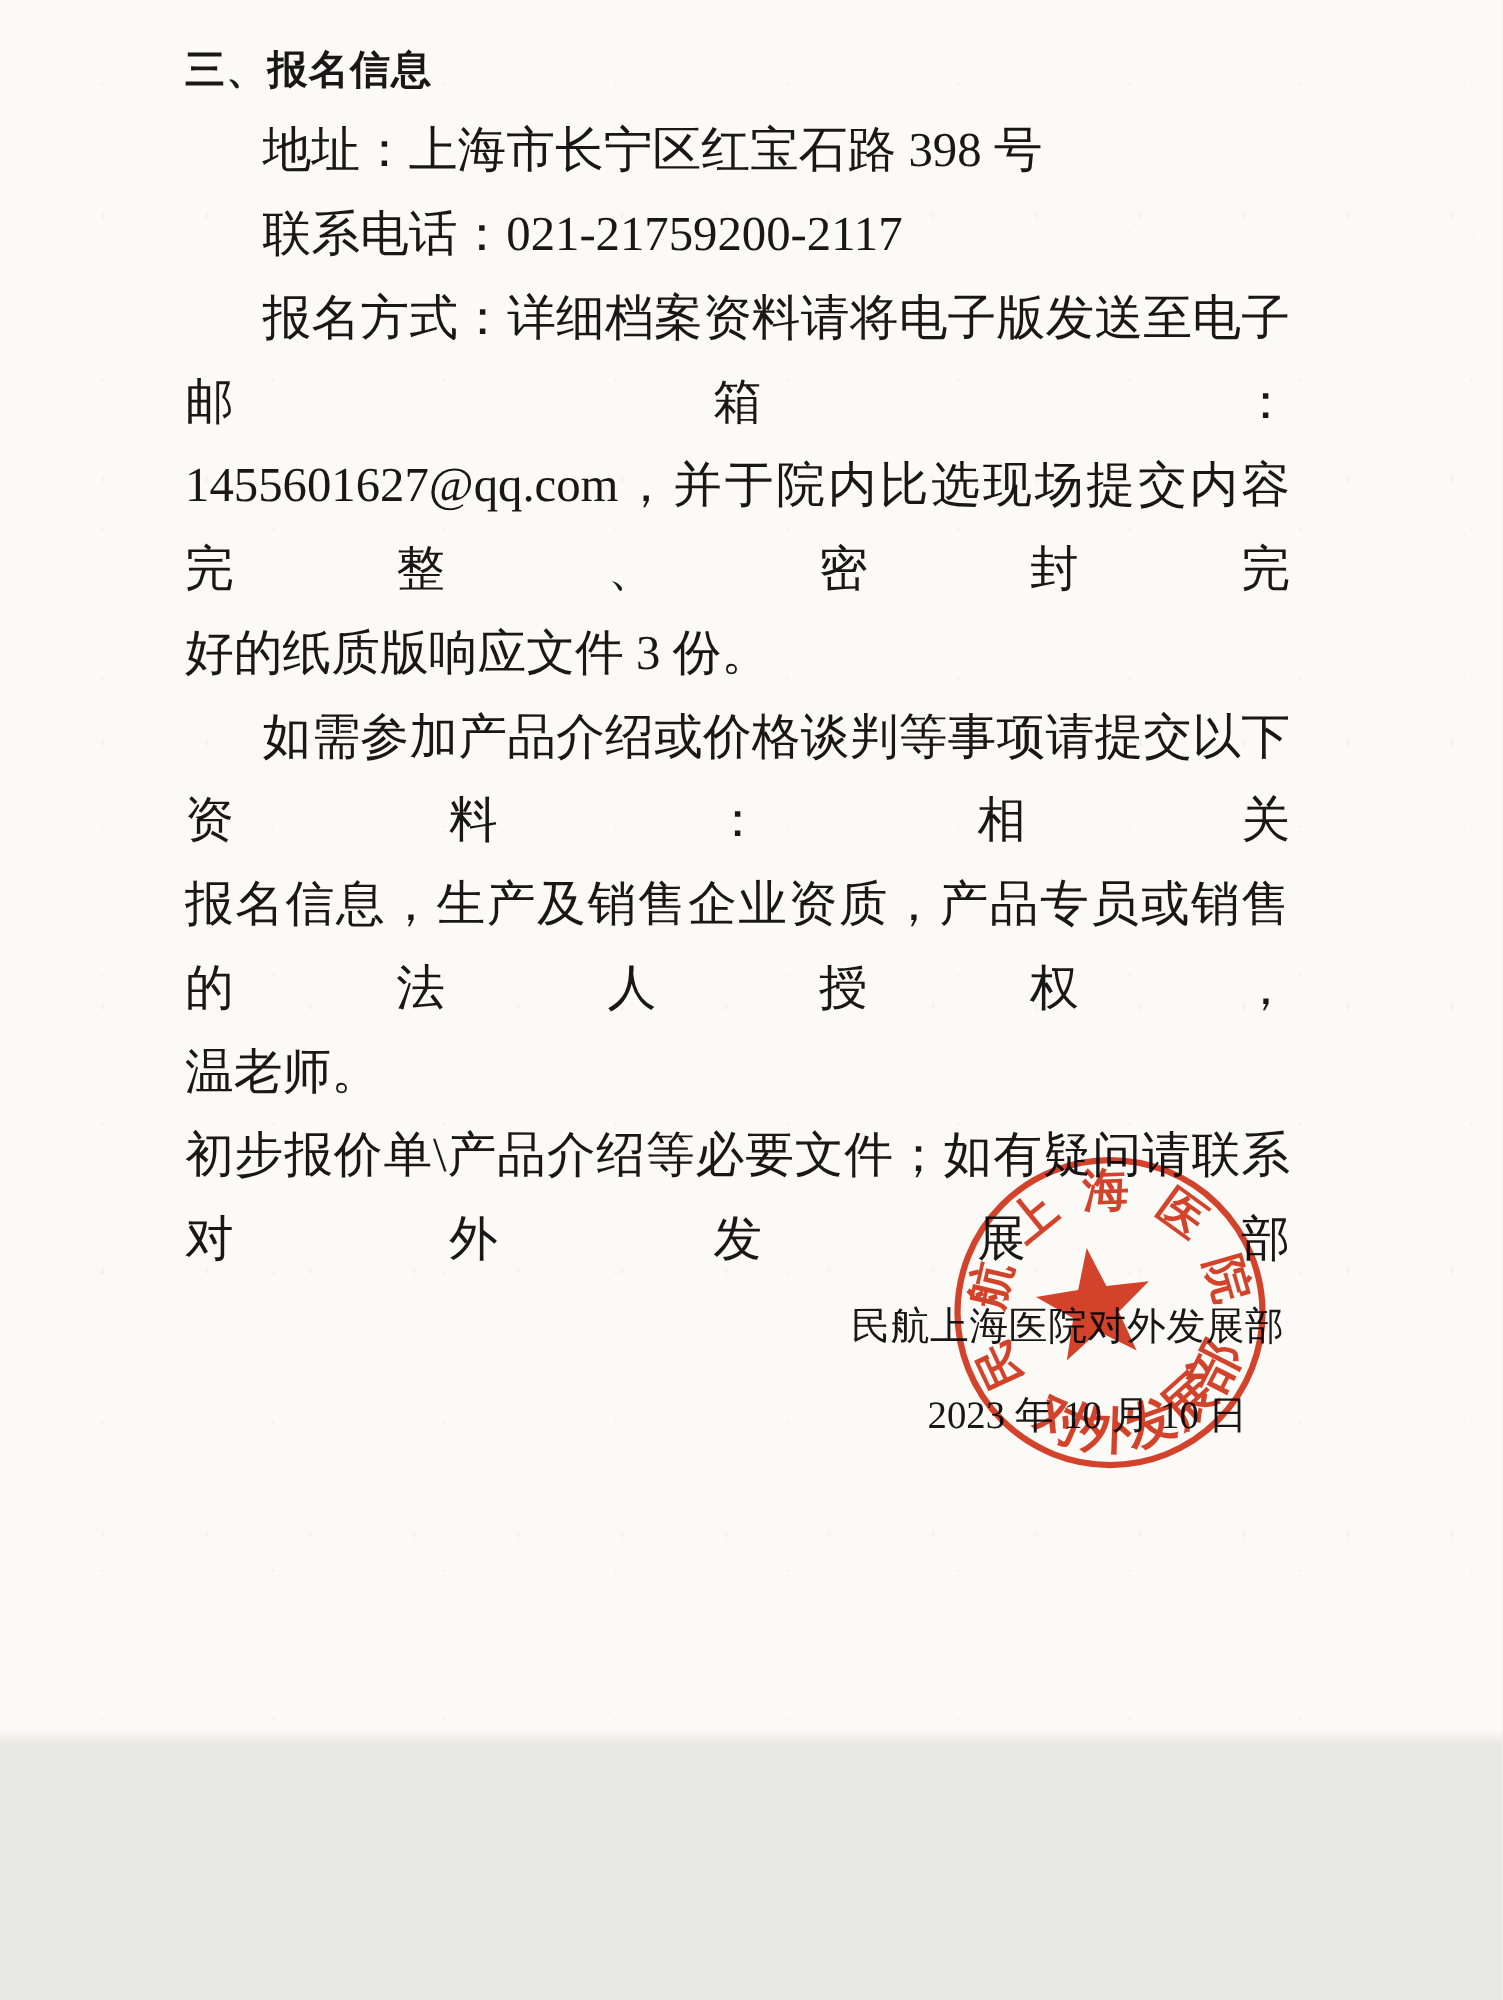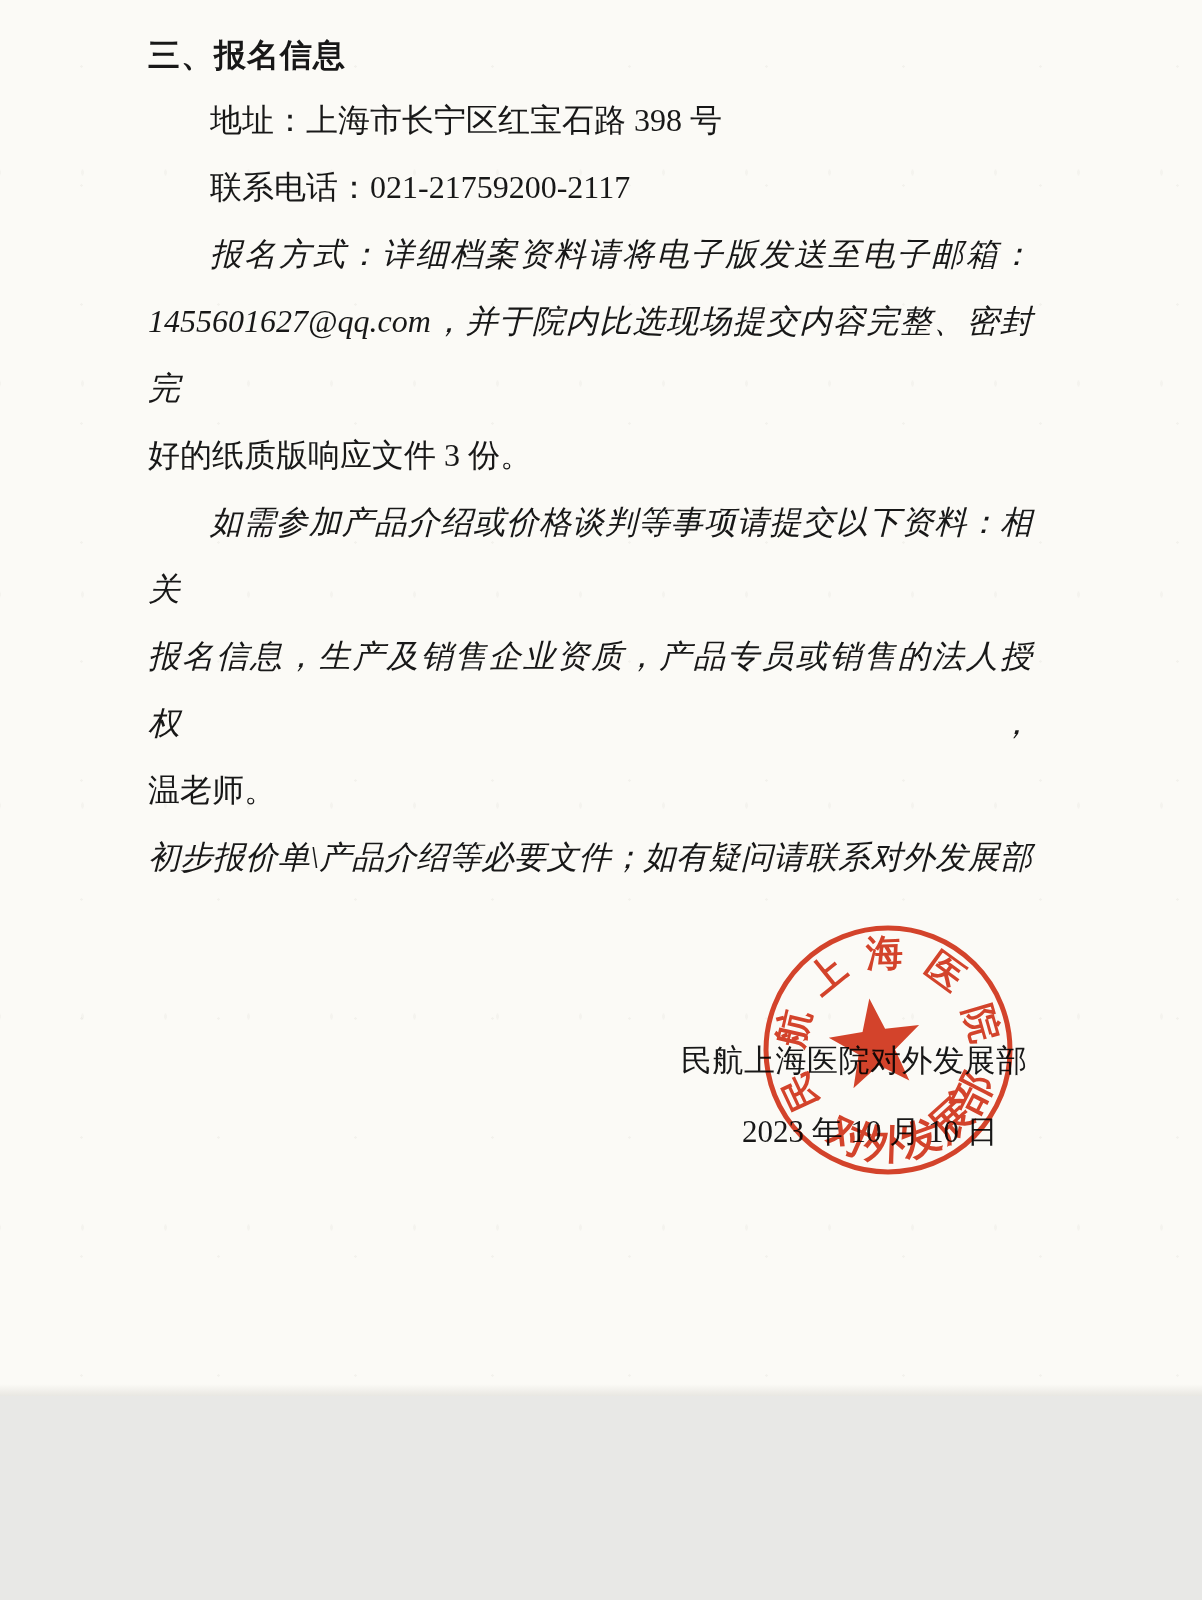--- a/index.html
+++ b/index.html
@@ -24,25 +24,25 @@
     background: linear-gradient(to bottom, rgba(0,0,0,0), rgba(100,95,80,0.12));
     pointer-events:none;
   }
   .heading {
     position:absolute; left:148px; top:38px;
     font-size:32px; line-height:34px; font-weight:bold; letter-spacing:1px;
     white-space:nowrap;
   }
   .body-block {
     position:absolute; left:148px; top:87px; width:884px;
-    font-size:32px; line-height:67px;
+    font-size:39px; line-height:67px;
   }
   .body-line { min-height:67px; }
   .body-line.indent { text-indent:62px; }
-  .body-line.fill { text-align:justify; text-align-last:justify;font-style:italic; -moz-text-align-last:justify; }
+  .body-line.fill { text-align:justify; text-align-last:justify; -moz-text-align-last:justify; }
   .sig-org {
     position:absolute; left:681px; top:1040px;
     font-size:31px; letter-spacing:0.5px; white-space:nowrap; z-index:1;
   }
   .sig-date {
     position:absolute; left:742px; top:1111px;
     font-size:31px; white-space:nowrap; z-index:1;
   }
   .stamp {
     position:absolute; left:758px; top:920px; width:260px; height:260px;

